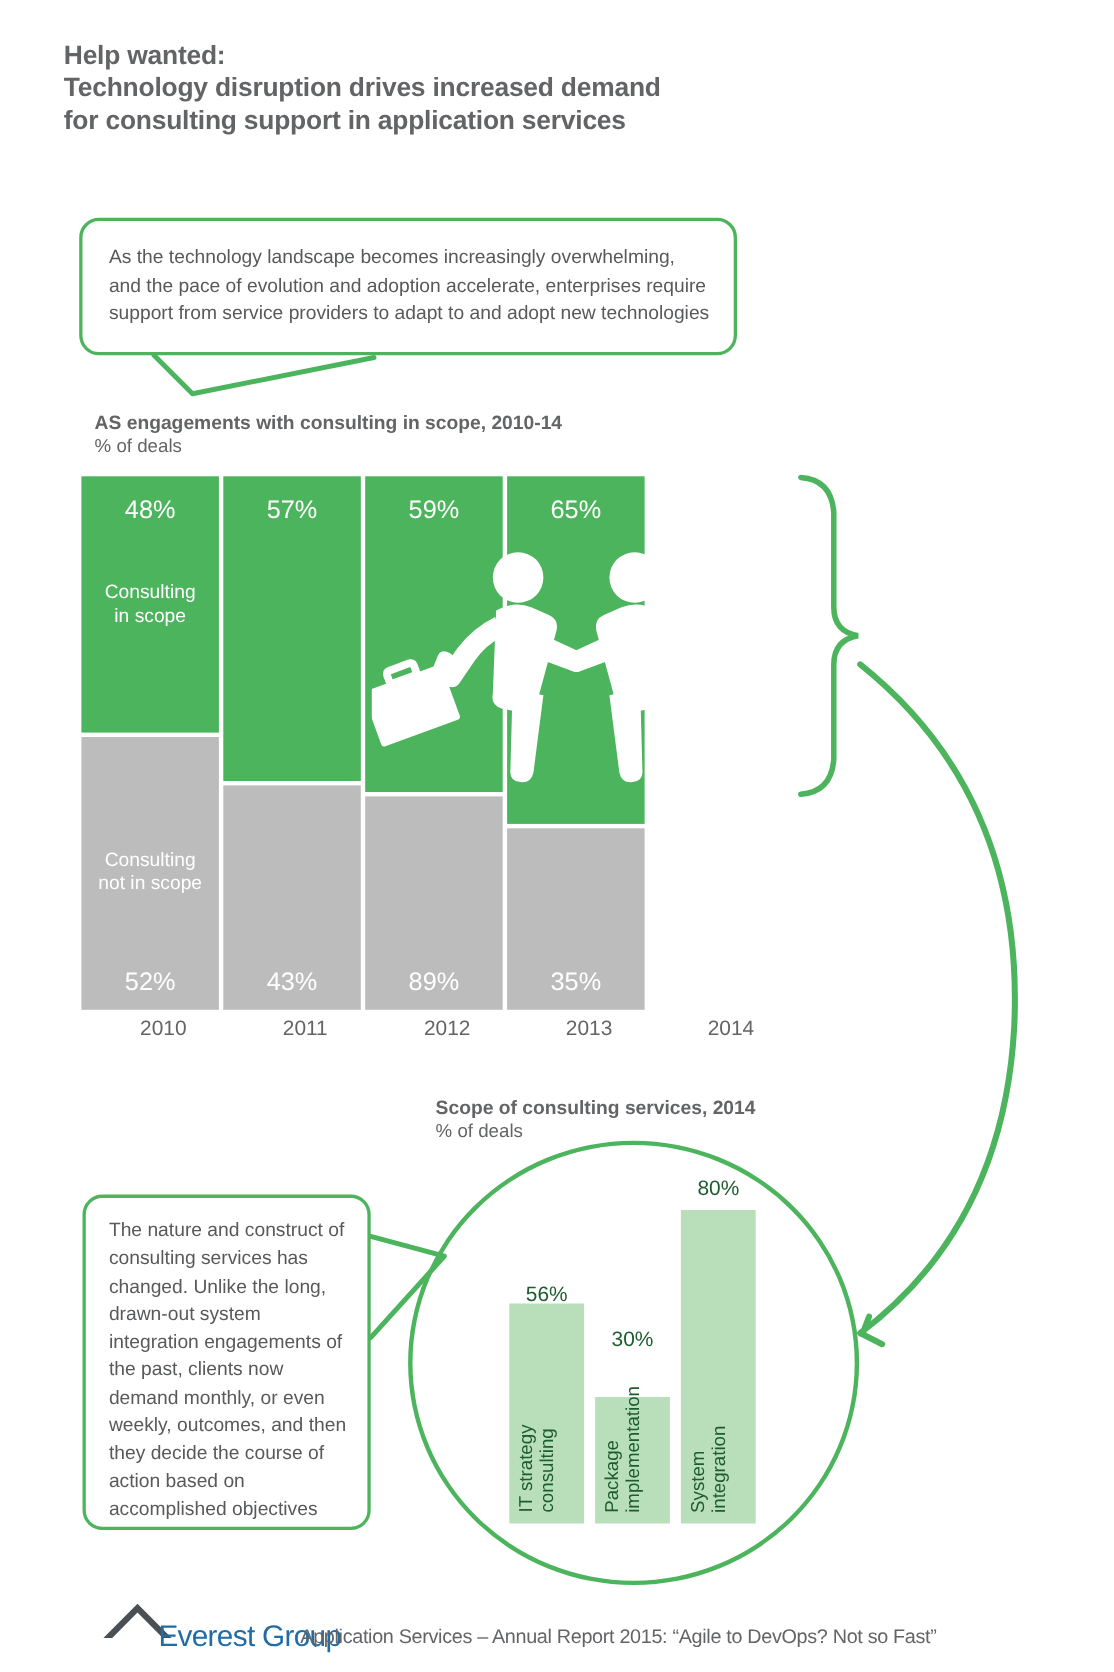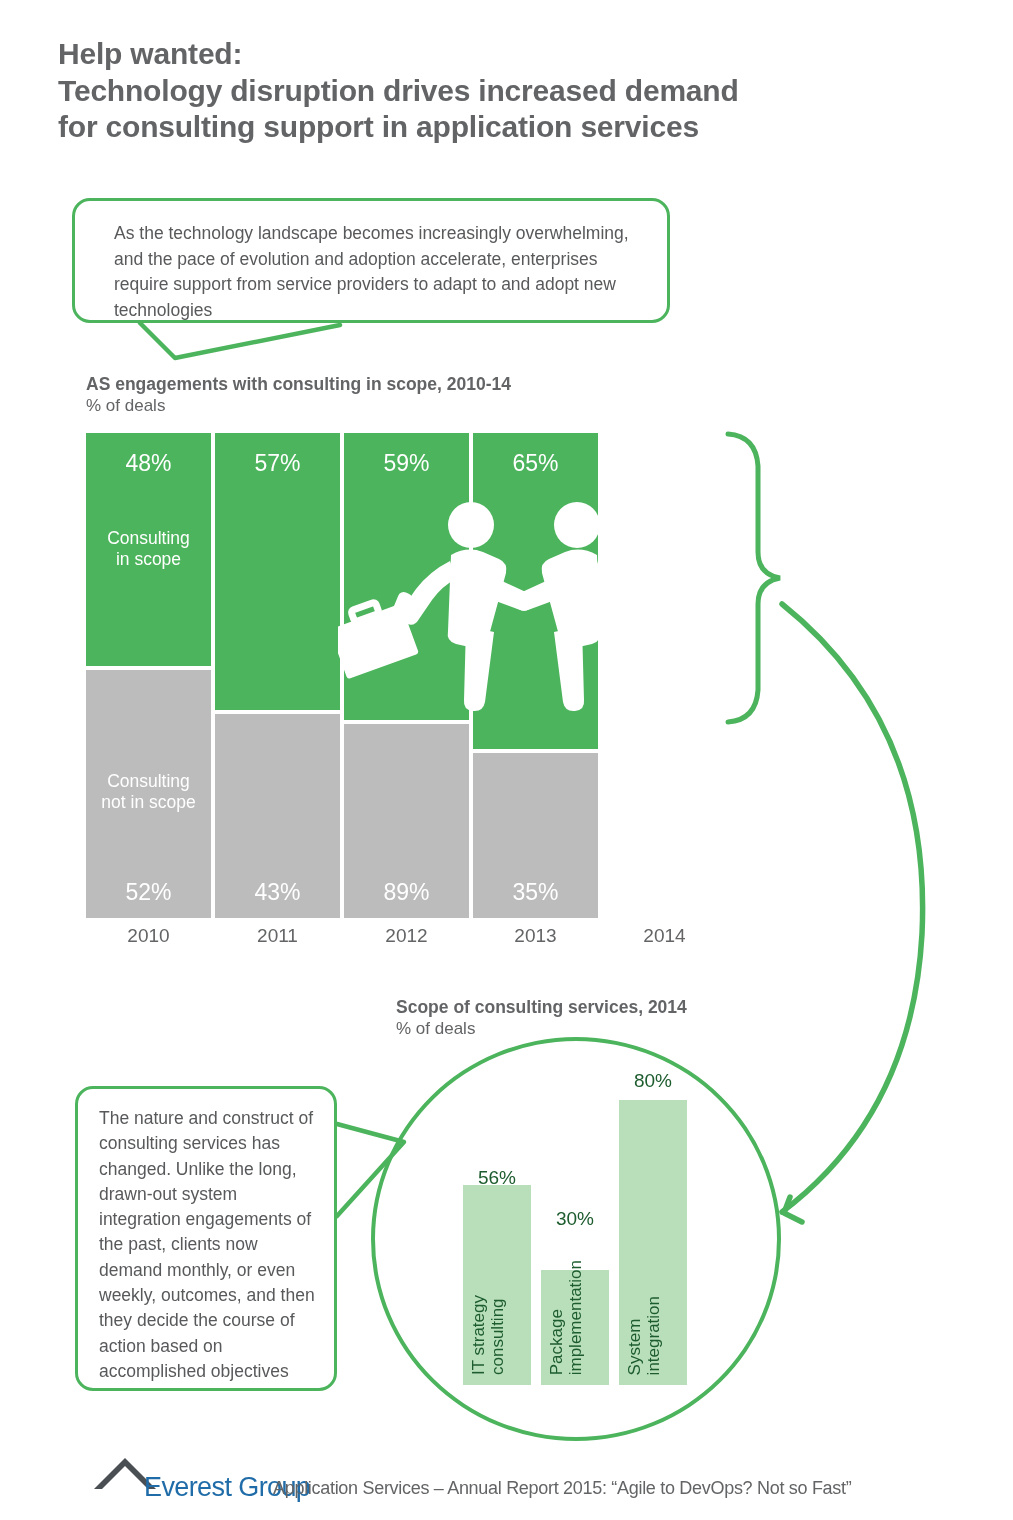--- a/index.html
+++ b/index.html
@@ -8,47 +8,47 @@
     background:#ffffff;
     font-family:"Liberation Sans","DejaVu Sans",sans-serif;
     color:#58595b;
     overflow:hidden;
   }
   .abs{position:absolute;}
 
   
   #title{
     left:58px;top:36px;width:920px;
-    font-size:30px;font-weight:bold;line-height:1.22;
+    font-size:24px;font-weight:bold;line-height:1.22;
     color:#636466;letter-spacing:-0.2px;
   }
   #title div{white-space:nowrap;}
 
   
   .callout{
     border:3.5px solid #4CB45C;border-radius:18px;background:#fff;
     box-sizing:border-box;color:#58595b;
   }
   #callout-top{
     left:72px;top:198px;width:598px;height:125px;
-    padding:20px 22px 0 39px;
+    padding:20px 22px 0 24px;
     font-size:17.5px;line-height:1.47;
   }
   #callout-bottom{
     left:75px;top:1086px;width:262px;height:305px;
     padding:17px 14px 0 21px;
     font-size:17.5px;line-height:1.445;
   }
 
   
   #chart1-title{left:86px;top:374px;font-size:17.5px;font-weight:bold;color:#636466;}
   #chart1-sub{left:86px;top:396px;font-size:17px;color:#636466;}
 
   
-  #stack{left:86px;top:433px;width:640px;height:485px;}
+  #stack{left:74px;top:433px;width:640px;height:485px;}
   .col{position:absolute;top:0;width:125px;height:485px;}
   .seg-green{position:absolute;left:0;width:100%;background:#4CB45C;top:0;}
   .seg-gray{position:absolute;left:0;width:100%;background:#BCBCBC;bottom:0;}
   .pct{
     position:absolute;left:0;width:100%;text-align:center;
     color:#ffffff;font-size:23px;line-height:1;
   }
   .pct.top{top:19px;}
   .pct.bot{bottom:14px;}
   .seglabel{

